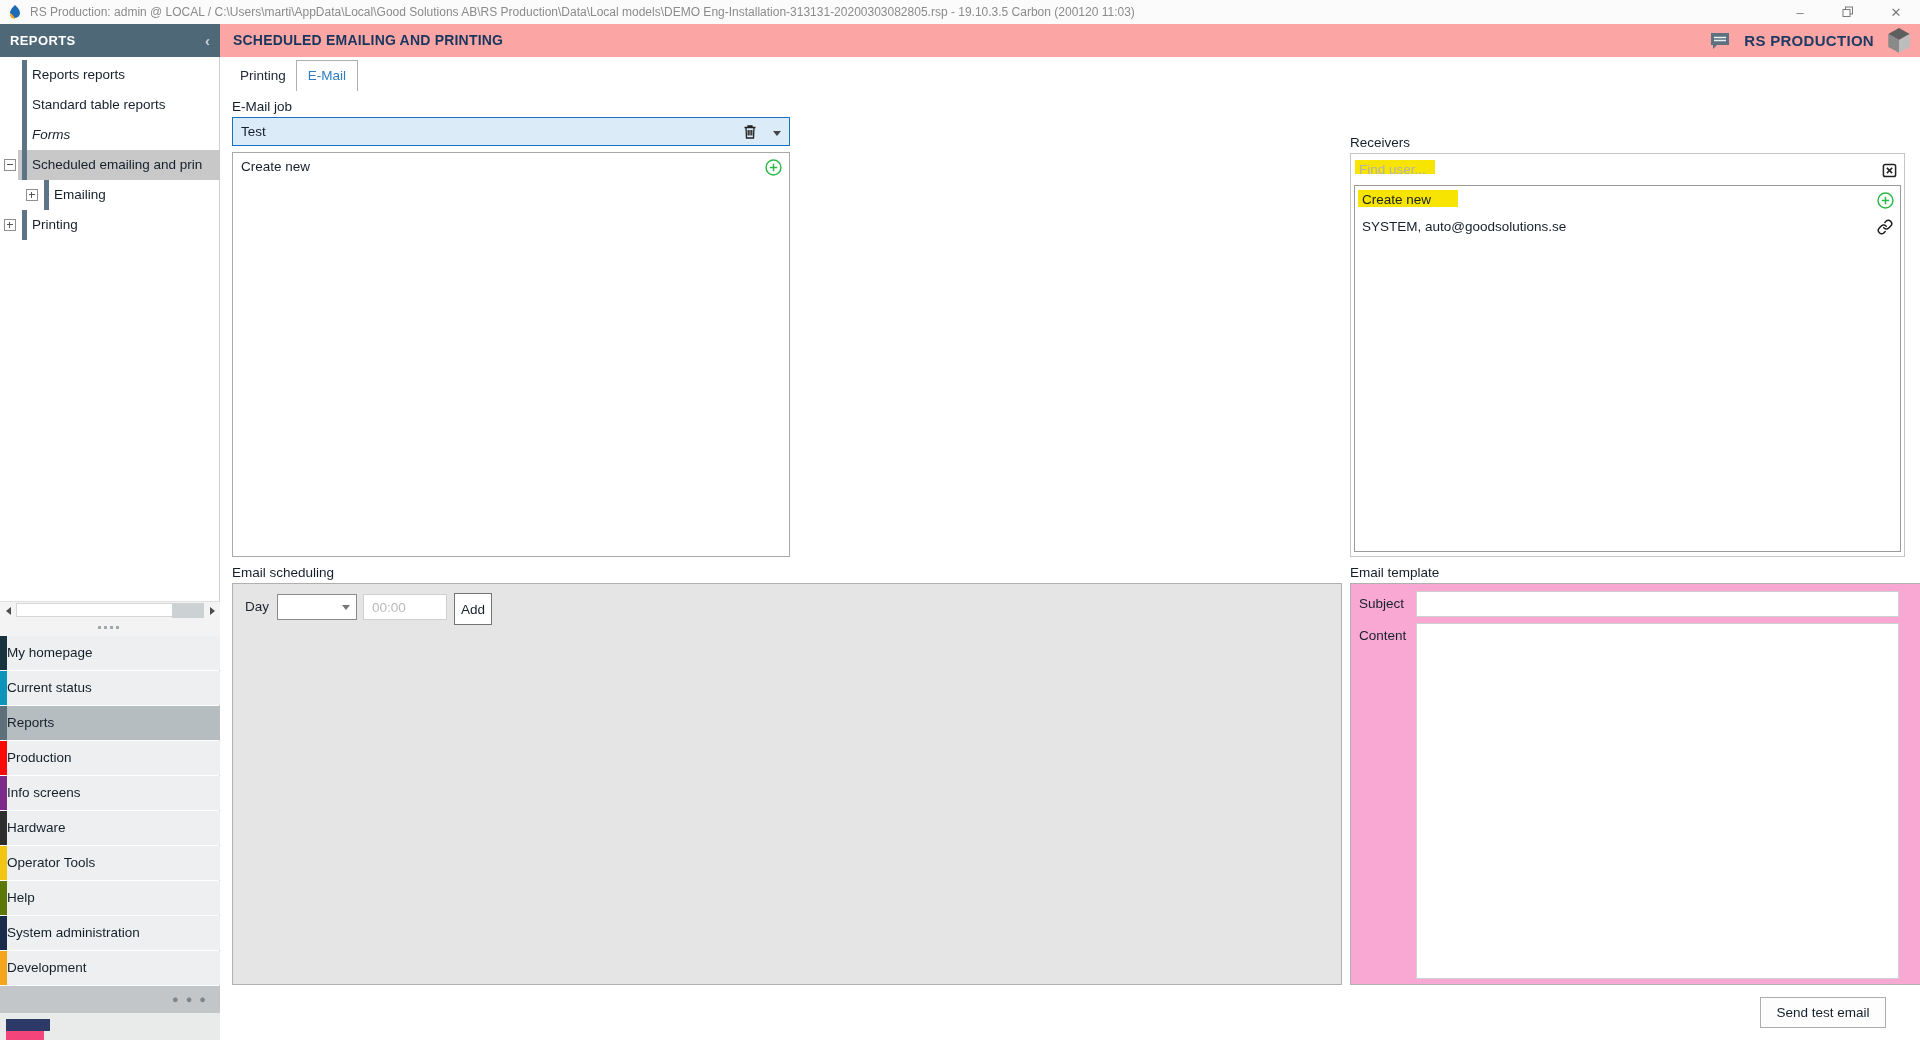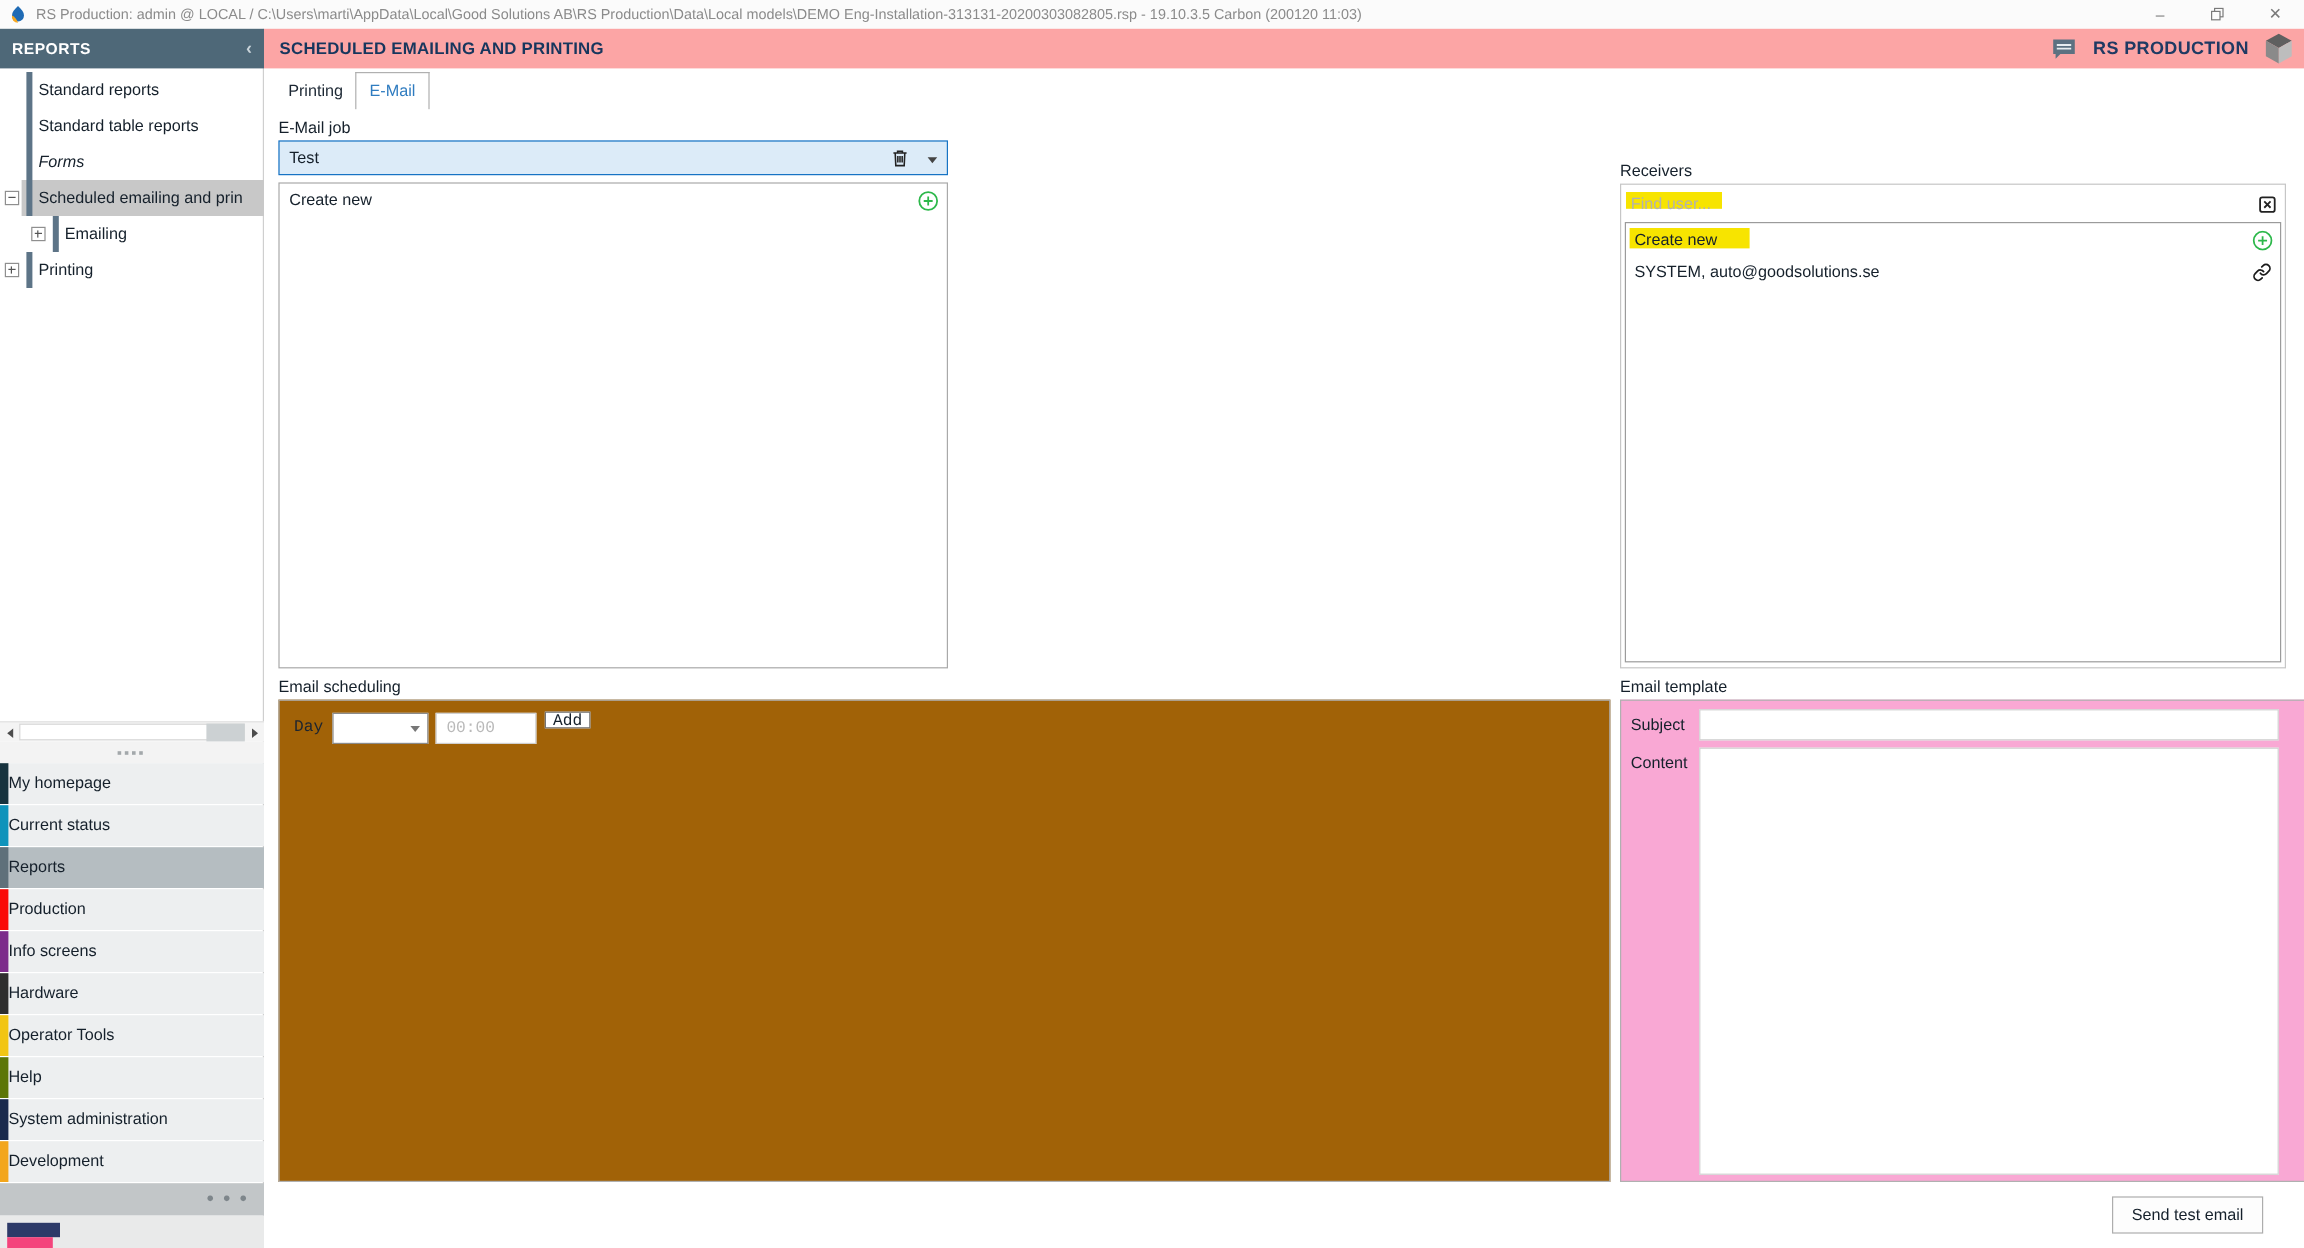--- a/index.html
+++ b/index.html
@@ -72,26 +72,26 @@
   .listrow .lbl { position:absolute; left:8px; top:0; line-height:28px; color:#15202b; z-index:1; }
 
   .recv-panel { position:absolute; left:1350px; top:153px; width:555px; height:404px; background:#fff; border:1px solid #c6c6c6; }
   .find-row { position:absolute; left:0; right:0; top:0; height:31px; }
   .hl { position:absolute; background:#f7e400; z-index:0; }
   .find-row .ph { position:absolute; left:8px; top:0; line-height:31px; color:#b2b2b2; z-index:1; }
   .recv-list { position:absolute; left:3px; right:3px; top:31px; bottom:4px; border:1px solid #9b9b9b; background:#fff; }
   .recv-row { position:relative; height:27px; }
   .recv-row .lbl { position:absolute; left:7px; top:0; line-height:27px; color:#15202b; z-index:1; }
 
-  .sched-panel { position:absolute; left:232px; top:583px; width:1110px; height:402px; border:1px solid #b0b0b0; background:#a16207;font-family:Liberation Mono, monospace; }
+  .sched-panel { position:absolute; left:232px; top:583px; width:1110px; height:402px; border:1px solid #b0b0b0; background:#e5e5e5; }
   .mini-combo { position:absolute; left:44px; top:10px; width:80px; height:26px; border:1px solid #8b8b8b; background:#fff; }
   .mini-combo .dd-arrow { position:absolute; right:6px; top:10px; border-top-color:#777; }
   .time-input { position:absolute; left:130px; top:10px; width:84px; height:26px; border:1px solid #cfcfcf; background:#fff; padding:0 8px; font-family:inherit; font-size:13.5px; color:#15202b; }
   .time-input::placeholder { color:#b9b9b9; }
-  .add-btn { position:absolute; left:221px; top:9px; width:38px; height:14px; border:1px solid #747474; background:#fff; font-family:inherit; font-size:13.5px; color:#15202b; }
+  .add-btn { position:absolute; left:221px; top:9px; width:38px; height:32px; border:1px solid #747474; background:#fff; font-family:inherit; font-size:13.5px; color:#15202b; }
 
   .tmpl-panel { position:absolute; left:1350px; top:583px; width:663px; height:402px; border:1px solid #b0b0b0; background:#f9a8d4;padding-left:35px; }
   .tmpl-panel .lab { position:absolute; left:8px; color:#15202b; }
   .subject-input { position:absolute; left:65px; top:7px; width:483px; height:26px; border:1px solid #d0d0d0; background:#fff; padding:0 6px; font-family:inherit; font-size:13.5px; }
   .content-area { position:absolute; left:65px; top:39px; width:483px; height:356px; border:1px solid #d0d0d0; background:#fff; resize:none; padding:4px 6px; font-family:inherit; font-size:13.5px; }
 
   .send-btn { position:absolute; left:1760px; top:997px; width:126px; height:31px; background:#fdfdfd; border:1px solid #adadad; font-family:inherit; font-size:13.5px; color:#15202b; }
 </style>
 </head>
 <body>
@@ -119,21 +119,21 @@
 </div>
 
 <div class="sidebar">
   <div class="side-header">
     <span class="t">REPORTS</span>
     <span class="chev">‹</span>
   </div>
 
   <div class="tree-row" style="top:36px;">
     <div class="bar" style="left:22px;"></div>
-    <span class="lbl" style="left:32px;">Standard reports</span>
+    <span class="lbl" style="left:32px;">Reports reports</span>
   </div>
   <div class="tree-row" style="top:66px;">
     <div class="bar" style="left:22px;"></div>
     <span class="lbl" style="left:32px;">Standard table reports</span>
   </div>
   <div class="tree-row" style="top:96px;">
     <div class="bar" style="left:22px;"></div>
     <span class="lbl" style="left:32px;font-style:italic;">Forms</span>
   </div>
   <div class="tree-row" style="top:126px;">

